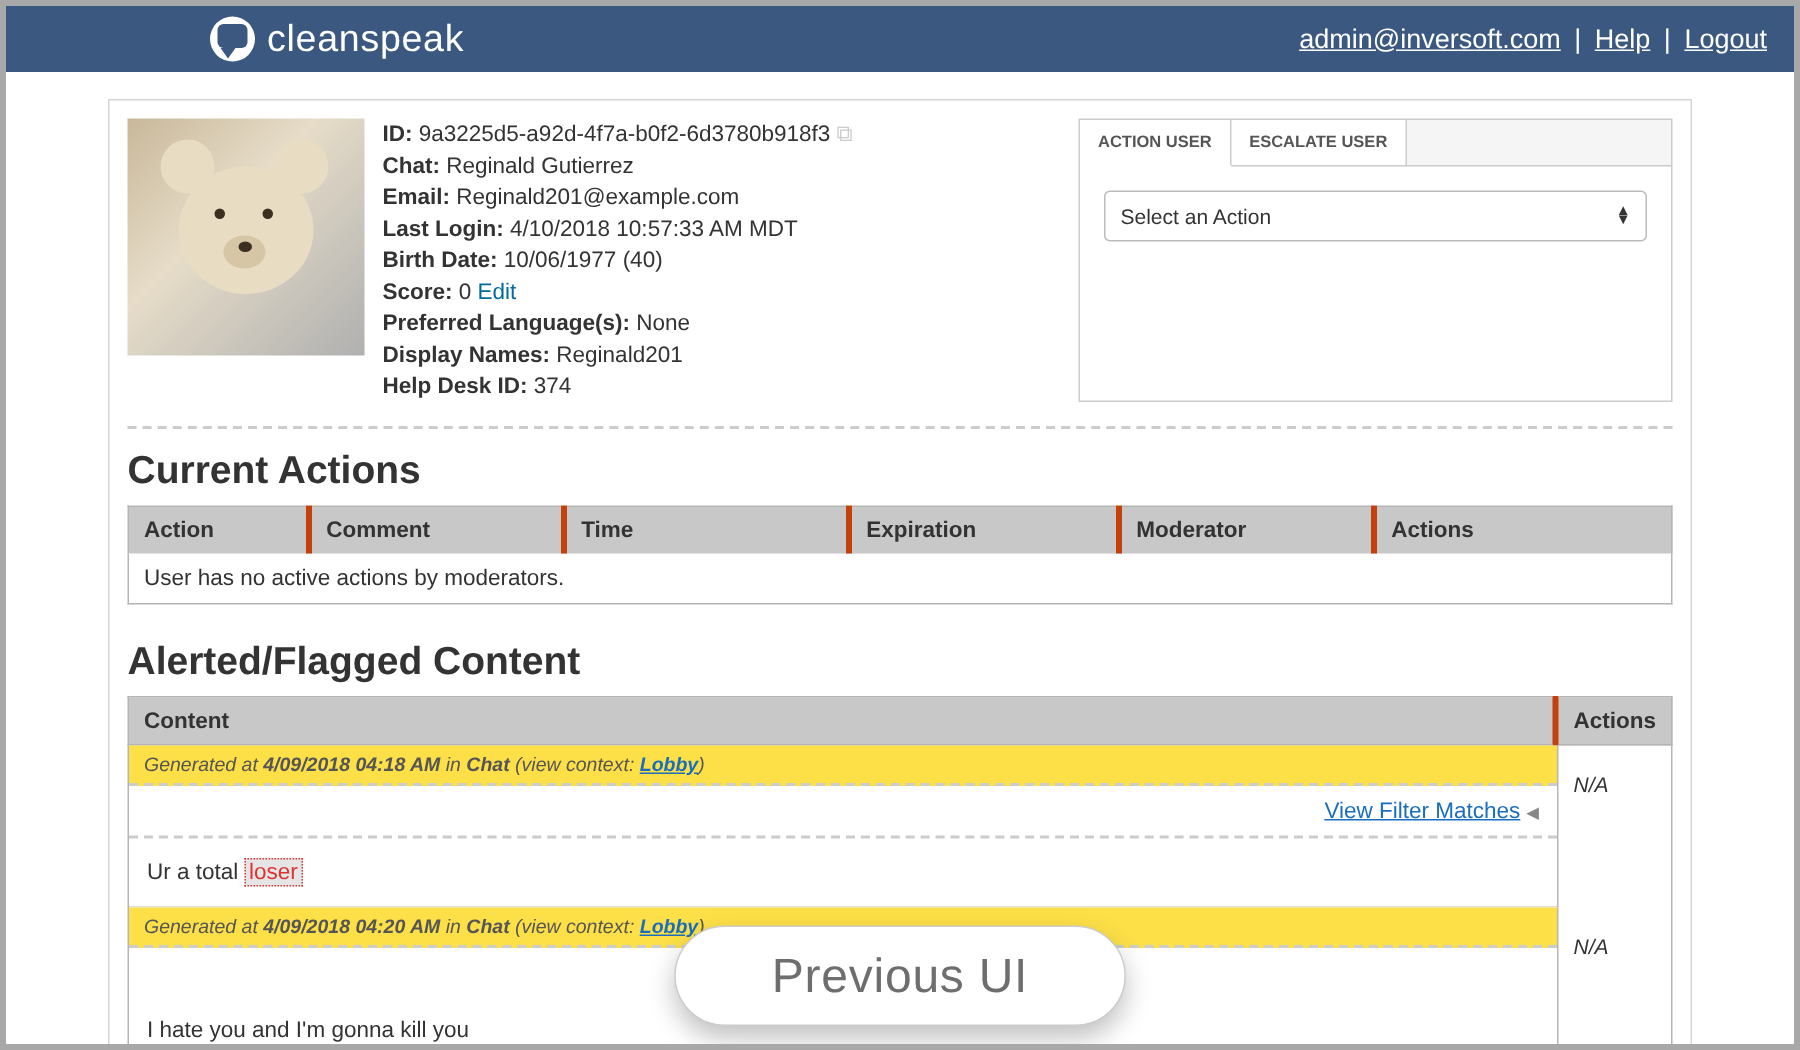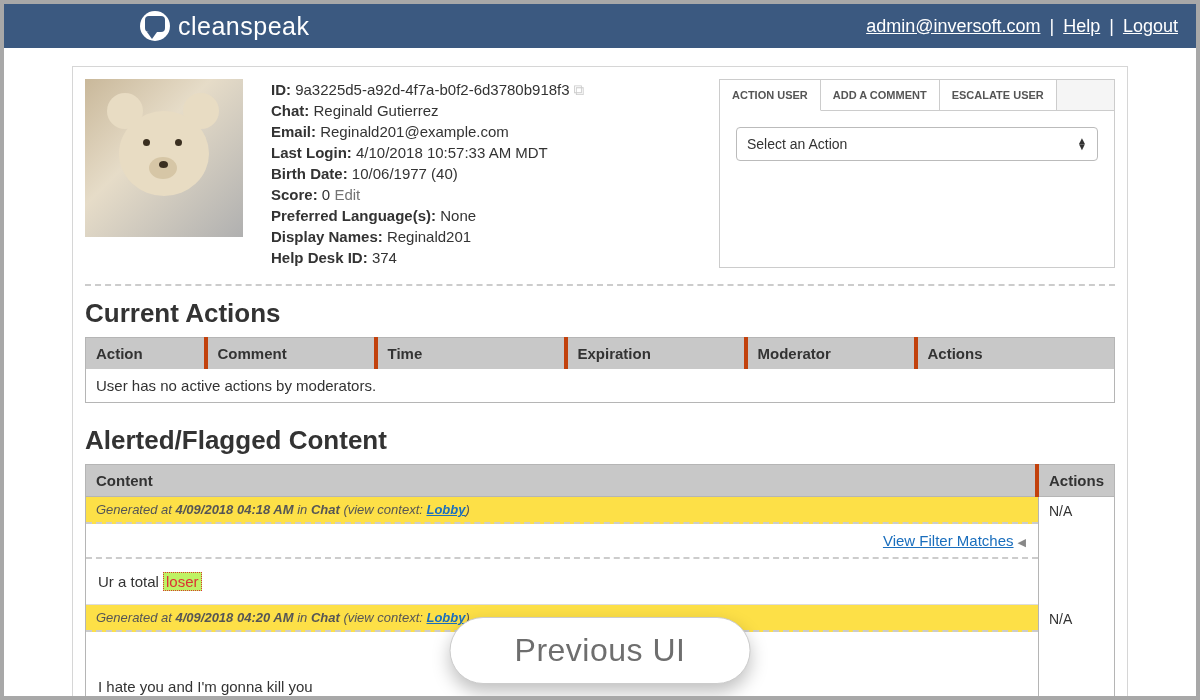--- a/index.html
+++ b/index.html
@@ -13,64 +13,64 @@
   .logo-icon::before { content: ""; position: absolute; width: 0; height: 0; border-left: 5px solid transparent; border-right: 5px solid transparent; border-top: 7px solid #3b5980; bottom: 2px; left: 7px; }
   .logo-text { font-size: 25px; letter-spacing: 0.5px; }
   .nav-items { display: flex; gap: 6px; }
   .nav-item { color: #fff; font-size: 13px; font-weight: bold; padding: 8px 14px; text-decoration: none; letter-spacing: 0.3px; }
   .nav-item.active { background: #223a5e; text-decoration: underline; }
   .nav-right { margin-left: auto; font-size: 18px; }
   .nav-right a { color: #fff; text-decoration: underline; }
   .sep { color: #fff; margin: 0 4px; }
   
   .card { width: 1056px; margin: 18px auto 0 auto; border: 1px solid #d6d6d6; padding: 12px; background: #fff; }
-  .top-row { display: flex; gap: 28px; }
+  .top-row { display: flex; gap: 12px; }
   .avatar { width: 158px; height: 158px; background: linear-gradient(135deg,#c9b89a 0%, #e6dcc8 40%, #b0b0b0 100%); position: relative; flex-shrink: 0; overflow: hidden; }
   
   .bear-head { position:absolute; width: 90px; height: 85px; background:#e8dcc3; border-radius:50%; top:32px; left:34px;}
   .bear-ear-l { position:absolute; width:36px; height:36px; background:#e8dcc3; border-radius:50%; top:14px; left:22px;}
   .bear-ear-r { position:absolute; width:36px; height:36px; background:#e8dcc3; border-radius:50%; top:14px; left:98px;}
   .bear-nose { position:absolute; width:28px; height:22px; background:#d6c6a6; border-radius:50%; top:78px; left:64px;}
   .bear-eye-l { position:absolute; width:7px; height:7px; background:#3a2f20; border-radius:50%; top:60px; left:58px;}
   .bear-eye-r { position:absolute; width:7px; height:7px; background:#3a2f20; border-radius:50%; top:60px; left:90px;}
   .bear-snout { position:absolute; width:9px; height:7px; background:#3a2f20; border-radius:50%; top:82px; left:74px;}
   .info { font-size: 15px; line-height: 1.4; flex: 1; }
   .info .label { font-weight: bold; }
   .copy-icon { color:#ccc; margin-left:4px; cursor:pointer;}
-  .edit-link { color: #737373; }
+  .edit-link { color: #0369a1; }
   
   .action-panel { width: 396px; border: 1px solid #ccc; margin-left:auto; }
   .tabs { display:flex; }
   .tab { font-size: 11px; font-weight:bold; color:#555; padding: 9px 12px; border-right:1px solid #ccc; border-bottom:1px solid #ccc; cursor:pointer;}
   .tab.active { border-bottom: 1px solid #fff; background:#fff;}
   .tabs .spacer{ flex:1; border-bottom:1px solid #ccc; background:#f5f5f5;}
   .tab-body { padding: 16px; }
   .select-wrap { border:1px solid #bbb; border-radius:4px; padding: 8px 10px; display:flex; align-items:center; justify-content:space-between; background:#fff;}
   .select-wrap .arrows { font-size:10px; line-height:6px; color:#333; display:flex; flex-direction:column;}
   hr.dashed { border:none; border-top:2px dashed #ccc; margin: 16px 0 12px 0;}
   h2 { font-size: 26px; font-weight:bold; margin: 8px 0 8px 0; }
   
   table { width:100%; border-collapse: collapse; border:1px solid #b5b5b5; }
   thead th { background:#c8c8c8; text-align:left; font-size:15px; font-weight:bold; padding: 7px 10px; border-right:4px solid #c2410c;}
   thead th:last-child{ border-right:none;}
   .empty-row td { padding:8px 10px; font-size:15px; }
   
   .flag-table thead th.actions-col { width: 76px; }
   .flag-row { display:flex; }
   .flag-content { flex:1; border-right:1px solid #b5b5b5; }
-  .flag-actions { width:75px; padding:6px 10px; }
+  .flag-actions { width:75px; padding:18px 10px; font-style:italic; }
   .gen-bar { background:#fde047; padding:5px 10px; font-size:13px; font-style:italic; color:#555; border-bottom:2px dashed #ccc;}
   .gen-bar b { font-weight:bold; font-style:italic;}
   .ctx-link { color:#1a6ebd; text-decoration:underline; font-weight:bold;}
   .vfm-row { text-align:right; padding:8px 12px; border-bottom:2px dashed #ccc;}
   .vfm-row.noborder { border-bottom:none;}
   .vfm-link { color:#1a6ebd; text-decoration:underline; font-size:15px;}
   .tri { color:#888; font-size:11px; margin-left:4px;}
   .msg { padding: 14px 12px; font-size:15px; border-bottom:1px solid #ddd;}
-  .flag-word { border:1px dotted #d33; color:#d33; padding:0 2px; background:#bef264;margin-top:42px;}
+  .flag-word { border:1px dotted #d33; color:#d33; padding:0 2px; background:#e5e5e5;margin-top:42px;}
   .flag-body-wrap { border:1px solid #b5b5b5; border-top:none; }
   
   .pill { position:absolute; left:50%; transform:translateX(-50%); bottom:12px; background:#fff; border:1px solid #ccc; border-radius: 36px; padding: 14px 64px; font-size: 32px; color:#6e6e6e; box-shadow: 0 8px 18px rgba(0,0,0,0.25); font-weight:300; letter-spacing:0.5px;}
 </style>
 </head>
 <body>
 
 <div class="frame">
   <div class="topnav">
     <div class="logo">
@@ -104,21 +104,20 @@
         <div><span class="label">Last Login:</span> <span>4/10/2018 10:57:33 AM MDT</span></div>
         <div><span class="label">Birth Date:</span> <span>10/06/1977 (40)</span></div>
         <div><span class="label">Score:</span> <span>0</span> <a class="edit-link">Edit</a></div>
         <div><span class="label">Preferred Language(s):</span> <span>None</span></div>
         <div><span class="label">Display Names:</span> <span>Reginald201</span></div>
         <div><span class="label">Help Desk ID:</span> <span>374</span></div>
       </div>
       <div class="action-panel">
         <div class="tabs">
           <div class="tab active">ACTION USER</div>
-          <div class="tab">ADD A COMMENT</div>
           <div class="tab">ESCALATE USER</div>
           <div class="spacer"></div>
         </div>
         <div class="tab-body">
           <div class="select-wrap">
             <span>Select an Action</span>
             <span class="arrows">
                 <span>▲</span>
                 <span>▼</span>
               </span>

